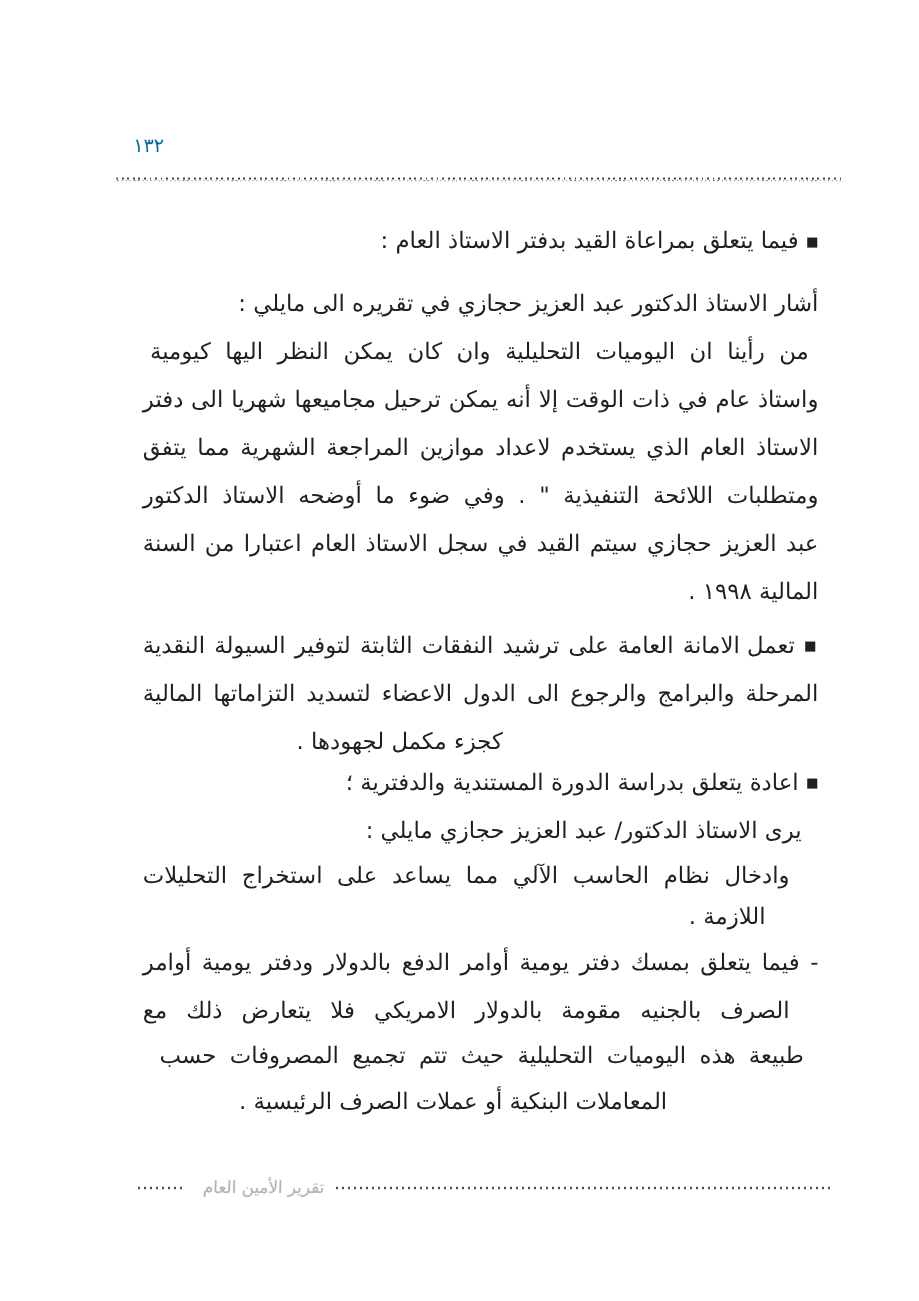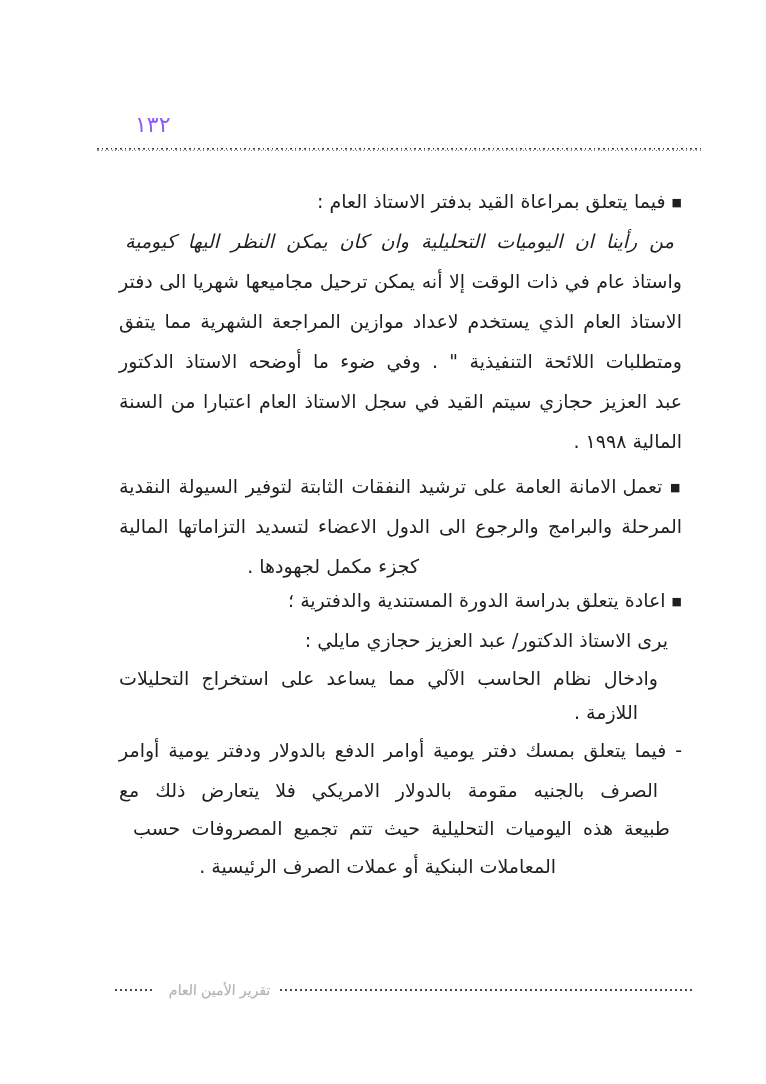--- a/index.html
+++ b/index.html
@@ -8,24 +8,24 @@
     background:#ffffff;
     font-family:"DejaVu Sans", sans-serif;
     color:#1f1f1f;
     position:relative;
     overflow:hidden;
   }
   .page{position:absolute;inset:0;background:#fff;}
 
   .page-number{
     position:absolute;
-    left:135px;top:112px;
-    font-size:22px;
+    left:111px;top:112px;
+    font-size:16px;
     letter-spacing:2px;
-    color:#8b5cf6;
+    color:#0369a1;
   }
 
   .rule-dotted{
     position:absolute;
     height:3px;
     background-image:
       repeating-linear-gradient(90deg,#3d3d3d 0 1.6px,transparent 1.6px 4.6px),
       repeating-linear-gradient(90deg,#8a8a8a 0 1px,transparent 1px 3.4px);
     background-size:100% 1.6px,100% 1px;
     background-position:0 0,1px 2.2px;
@@ -48,21 +48,21 @@
   }
   .bullet{
     font-size:11px;
     vertical-align:2px;
     letter-spacing:0;
   }
   .dash{font-size:19px;}
 
   
   .m-l02{margin-top:12px;}
-  .m-l03{margin-left:6px;margin-right:8px;font-style:italic;}
+  .m-l03{margin-left:6px;margin-right:8px;}
   .m-l08{}
   .m-l09{margin-top:5px;}
   .m-l11{margin-right:263px;}
   .m-l12{margin-top:-6px;}
   .m-l13{margin-right:14px;}
   .m-l15{margin-top:-2px;margin-right:24px;}
   .m-l16{margin-top:-6px;margin-right:44px;}
   .m-l17{margin-top:-2px;}
   .m-l18{margin-right:24px;}
   .m-l19{margin-top:-2px;margin-right:12px;margin-left:14px;}
@@ -99,20 +99,21 @@
 <div class="page">
 
   <div class="page-number">١٣٢</div>
 
   <div class="rule-dotted rule-top"></div>
 
   <div class="body-text">
 
     <div class="line"><span class="bullet">■</span> <span>فيما يتعلق بمراعاة القيد بدفتر الاستاذ العام :</span></div>
 
+    <div class="line m-l02">أشار الاستاذ الدكتور عبد العزيز حجازي في تقريره الى مايلي :</div>
     <div class="line j m-l03">من رأينا ان اليوميات التحليلية وان كان يمكن النظر اليها كيومية</div>
     <div class="line j">واستاذ عام في ذات الوقت إلا أنه يمكن ترحيل مجاميعها شهريا الى دفتر</div>
     <div class="line j">الاستاذ العام الذي يستخدم لاعداد موازين المراجعة الشهرية مما يتفق</div>
     <div class="line j">ومتطلبات اللائحة التنفيذية " . وفي ضوء ما أوضحه الاستاذ الدكتور</div>
     <div class="line j">عبد العزيز حجازي سيتم القيد في سجل الاستاذ العام اعتبارا من السنة</div>
     <div class="line m-l08">المالية ١٩٩٨ .</div>
 
     <div class="line j m-l09"><span class="bullet">■</span> <span>تعمل الامانة العامة على ترشيد النفقات الثابتة لتوفير السيولة النقدية</span></div>
     <div class="line j">المرحلة والبرامج والرجوع الى الدول الاعضاء لتسديد التزاماتها المالية</div>
     <div class="line m-l11">كجزء مكمل لجهودها .</div>

